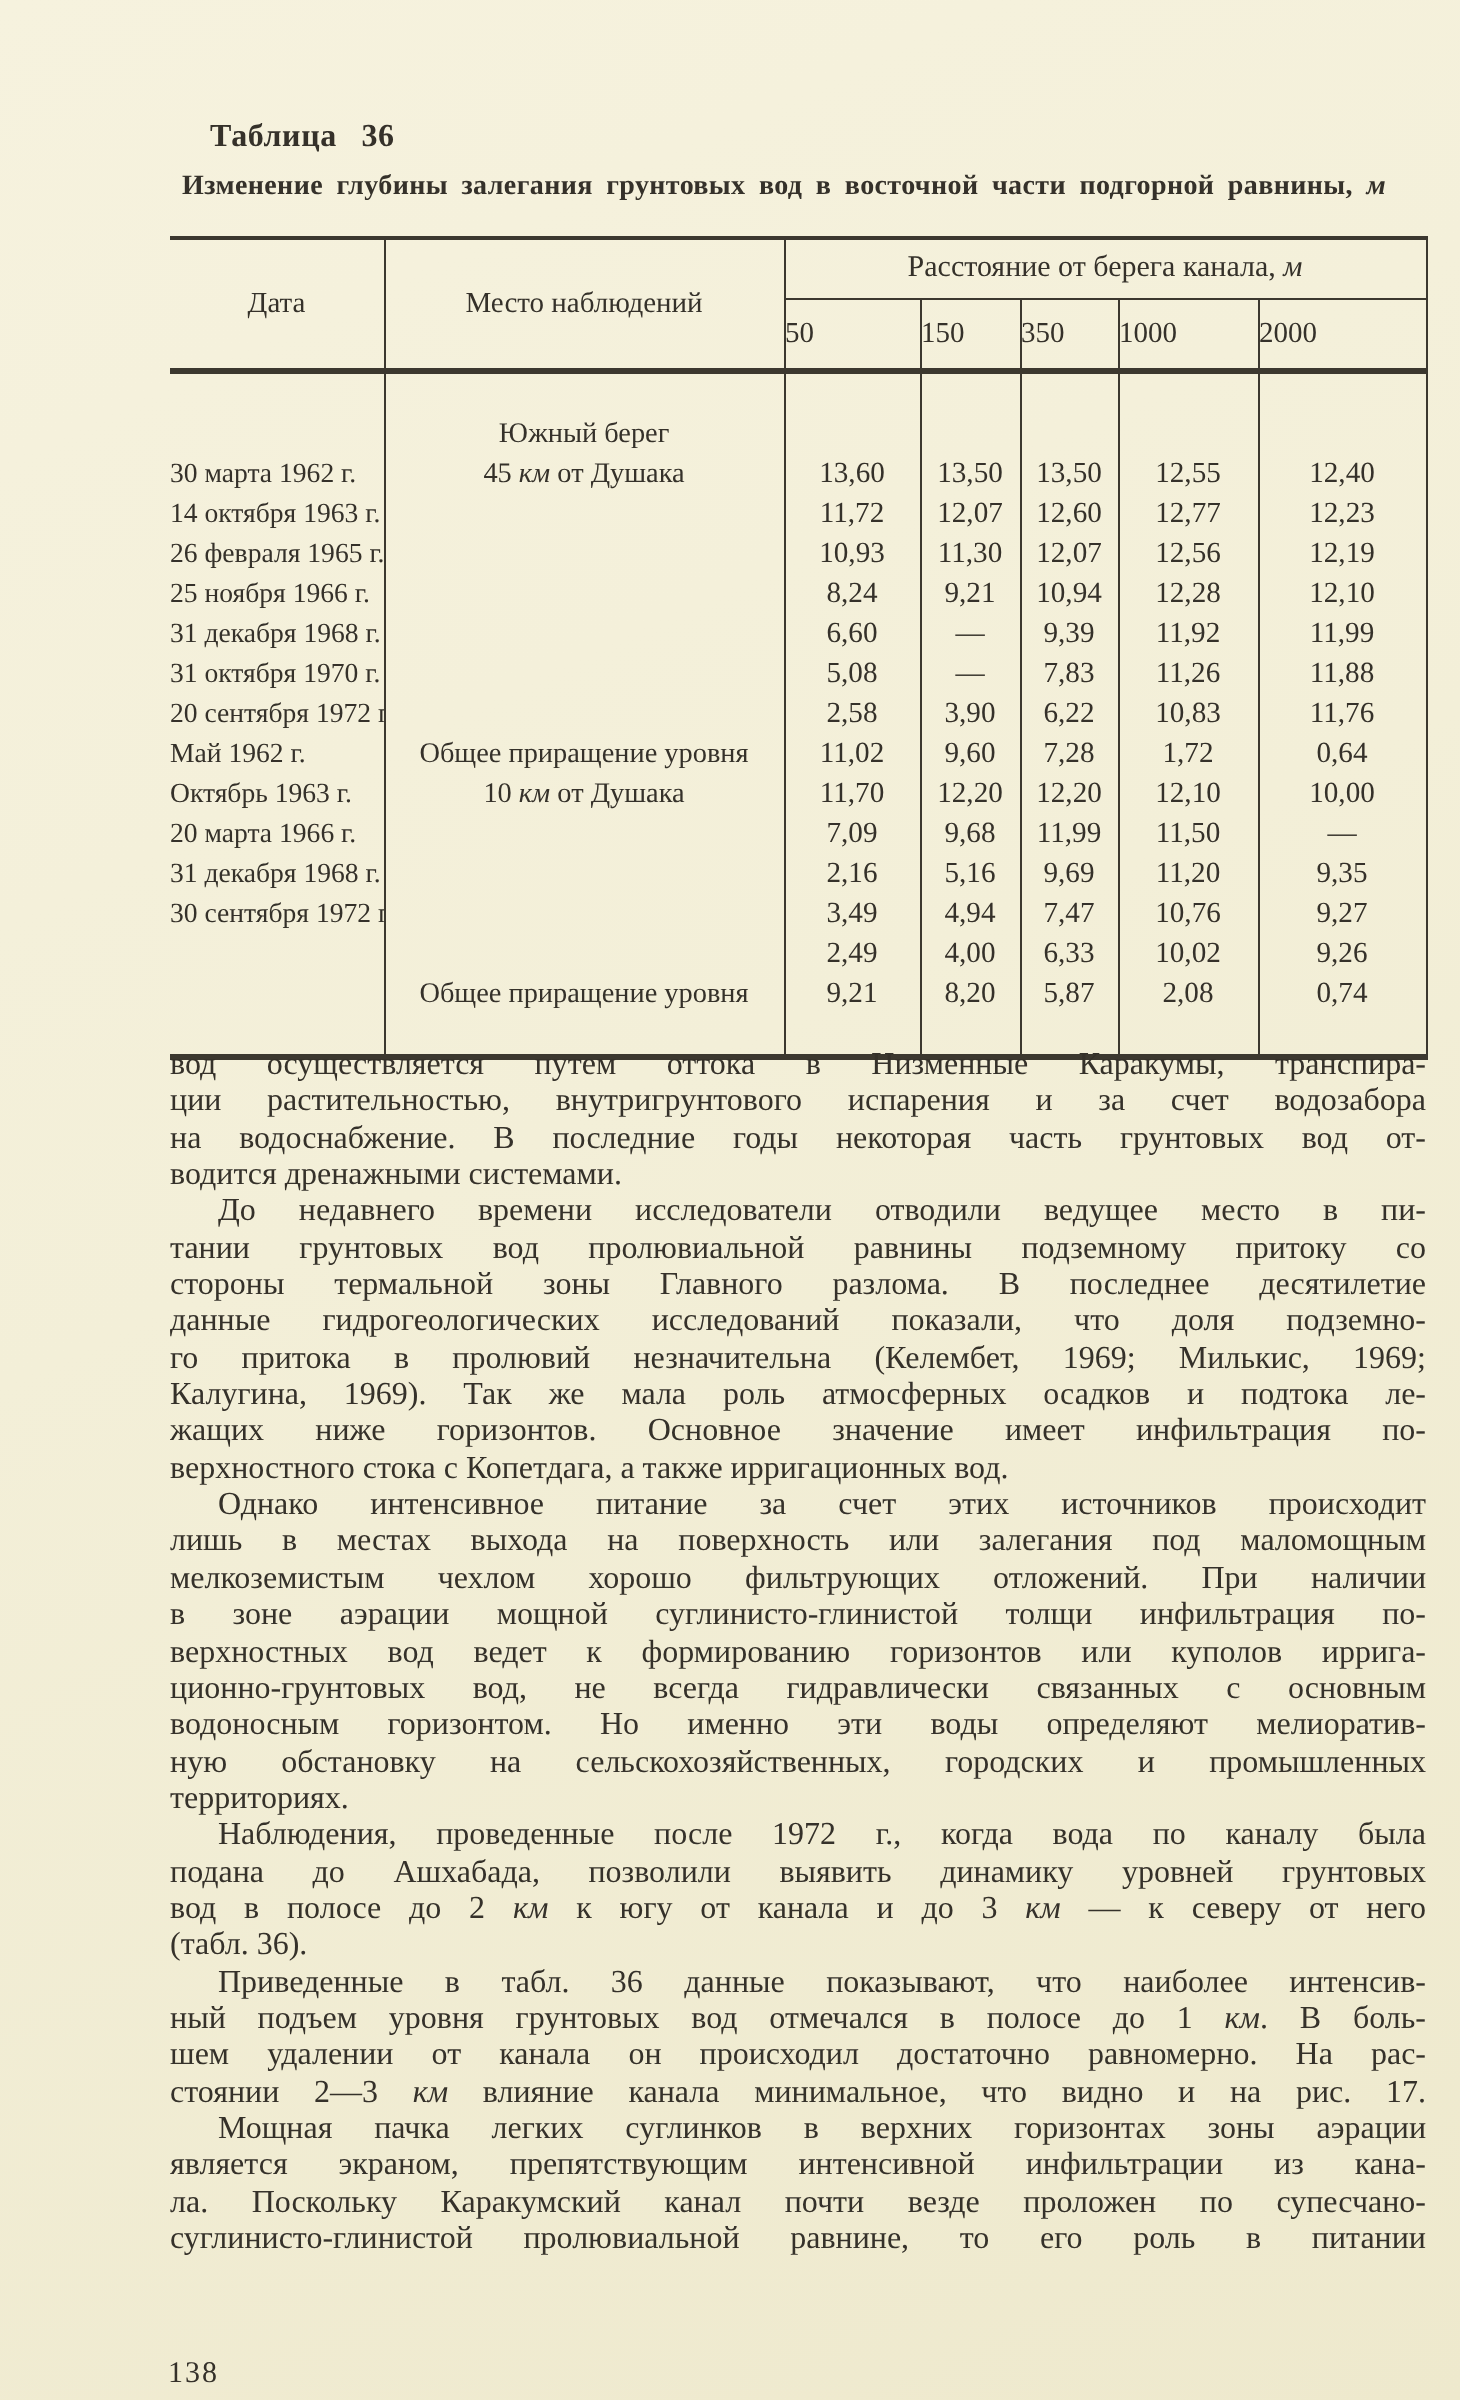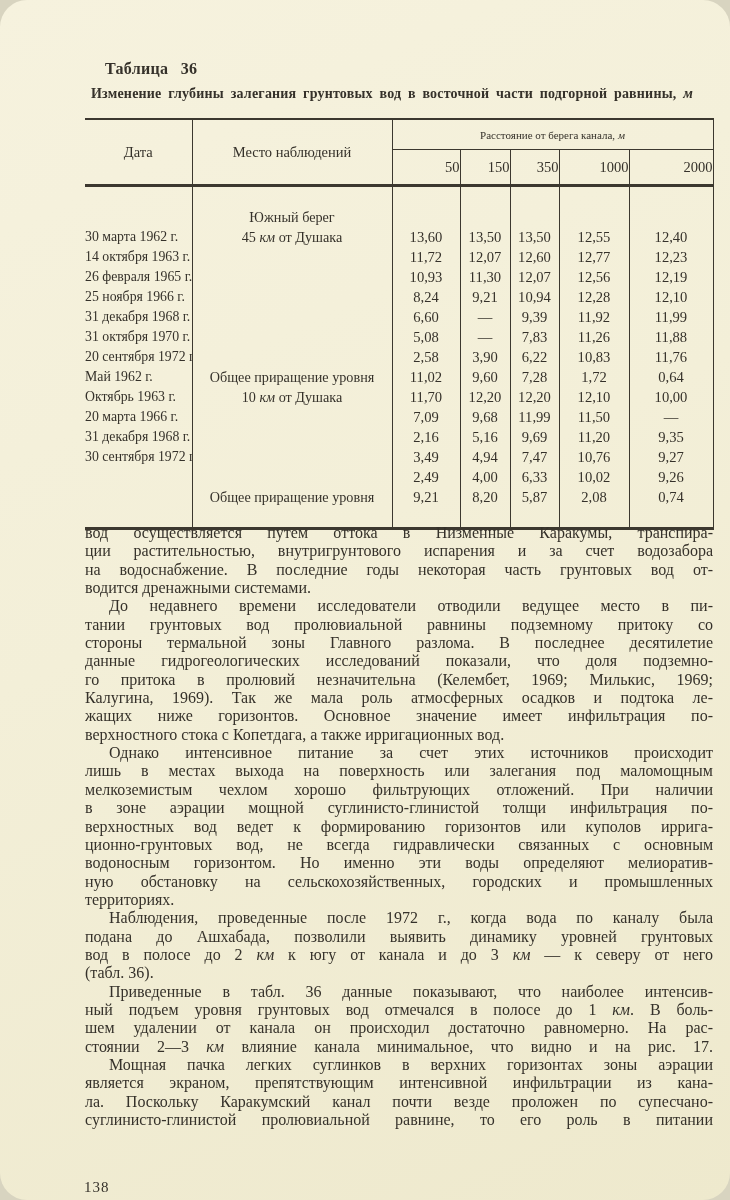--- a/index.html
+++ b/index.html
@@ -10,21 +10,20 @@
   }
   html,body{margin:0;padding:0;background:#d8d4c0;}
   .page{
     position:relative;
     width:730px;height:1200px;
     margin:0 auto;
     background:linear-gradient(155deg,#f6f2de 0%,var(--paper) 45%,var(--paper2) 100%);
     font-family:"Liberation Serif","DejaVu Serif",serif;
     color:var(--ink);
     overflow:hidden;
-    border-radius:27px;
   }
   
   .tbl-label{
     position:absolute;left:105px;top:60px;
     font-size:16px;font-weight:bold;word-spacing:8px;letter-spacing:.3px;
   }
   .tbl-caption{
     position:absolute;left:91px;top:86px;width:602px;
     font-size:14px;font-weight:bold;
     text-align:justify;text-align-last:justify;
@@ -36,23 +35,23 @@
     position:absolute;left:85px;top:118px;width:628px;
     border-collapse:collapse;table-layout:fixed;
     border-top:2px solid var(--rule);
     border-bottom:3px solid var(--rule);
     color:var(--ink);
   }
   table.obs thead{border-bottom:3px solid var(--rule);}
   table.obs th{font-weight:normal;padding:0;}
   .c-date,.c-place{border-right:1px solid var(--rule);font-size:14.5px;text-align:center;}
   .c-group{border-right:1px solid var(--rule);border-bottom:1px solid var(--rule);
-    height:29px;font-size:11px;text-align:center;vertical-align:middle;}
+    height:29px;font-size:15px;text-align:center;vertical-align:middle;}
   .c-dist{border-right:1px solid var(--rule);height:34px;font-size:14.5px;
-    text-align:right;vertical-align:middle;}
+    text-align:left;vertical-align:middle;}
   table.obs tbody td{
     border-right:1px solid var(--rule);
     height:20px;padding:0;vertical-align:middle;
     overflow:hidden;
   }
   td.d{text-align:left;padding-left:1px;font-size:13.8px;white-space:nowrap;}
   td.p{text-align:center;padding-left:9px;font-size:14.2px;white-space:nowrap;}
   td.v{text-align:center;font-size:14.6px;}
   tr.sp td{height:6px;}
   tr.spb td{height:8px;}

